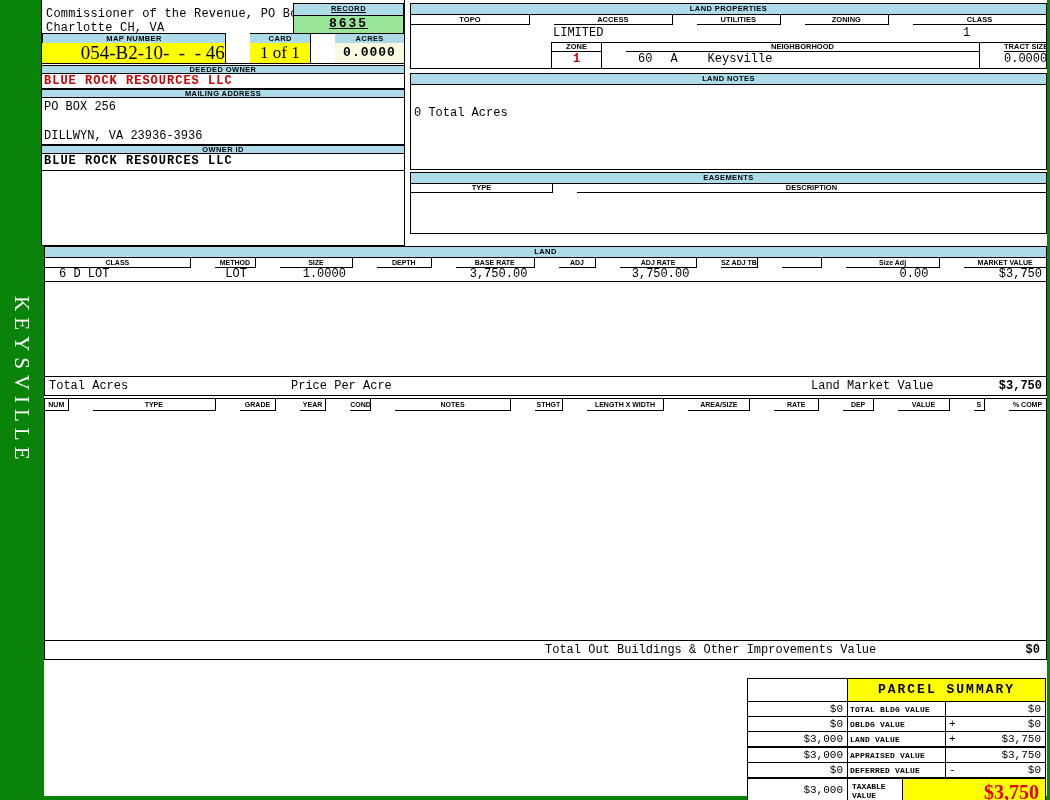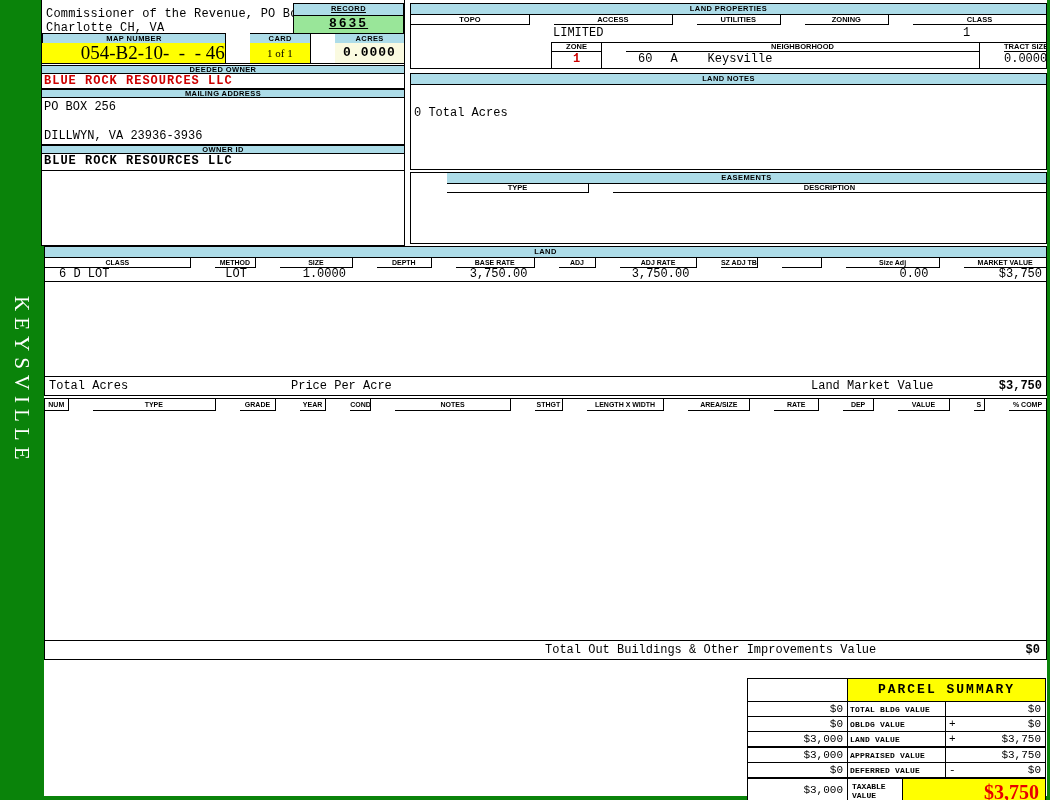--- a/index.html
+++ b/index.html
@@ -27,21 +27,21 @@
   .county-title{left:0;top:2px;width:252px;text-align:center;font-size:20px;}
   .commissioner{left:4px;top:7px;font-size:12px;color:#000;letter-spacing:.2px;font-family:Liberation Mono, monospace;}
   .record-box{right:0;top:3px;width:111px;text-decoration:underline;}
   .record-hdr{height:11px;line-height:10px;}
   .record-val{height:17px;line-height:16px;background:var(--record-green,#99e699);
       border:1px solid #000;border-top:none;text-align:center;font-weight:bold;font-size:13px;letter-spacing:2px;}
   .maphdr-row{left:0;top:33px;width:362px;height:10px;}
   .maphdr-row .hdr{height:10px;line-height:9px;border-right:none;}
   .mapval-row{left:0;top:43px;width:362px;height:21px;border-bottom:1px solid #000;}
   .map-val{width:212px;font-size:19px;line-height:20px;text-align:right;white-space:pre;border-right:1px solid #000;}
-  .card-val{width:70px;font-size:11px;line-height:20px;text-align:center;border-right:1px solid #000;}
+  .card-val{width:70px;font-size:17px;line-height:20px;text-align:center;border-right:1px solid #000;}
   .acres-val{width:80px;background:var(--cream,#fafae0);font-weight:bold;font-size:13px;line-height:20px;text-align:center;letter-spacing:1px;}
   .band{left:0;width:362px;height:9px;line-height:8px;}
   .owner-val{left:0;top:74px;width:362px;height:15px;line-height:14px;padding-left:2px;
       font-weight:bold;color:var(--owner-red,#cc0000);letter-spacing:1px;border-bottom:1px solid #000;}
   .addr-box{left:0;top:98px;width:362px;height:47px;border-bottom:1px solid #000;padding:2px;}
   .addr2{position:absolute;left:2px;bottom:1px;}
   .ownerid-val{left:0;top:154px;width:362px;height:17px;line-height:15px;padding-left:2px;
       font-weight:bold;letter-spacing:1px;border-bottom:1px solid #000;}
 
   
@@ -55,21 +55,21 @@
   .zone-table{position:absolute;left:140px;top:17px;right:-1px;border:1px solid #000;border-right:none;}
   .zone-hdr{height:9px;}
   .zone-hdr .cell{font:bold 7.5px "Liberation Sans",sans-serif;text-align:center;line-height:8px;border-bottom:1px solid #000;}
   .zone-val{height:16px;line-height:15px;}
   .zone-num{color:var(--owner-red,#cc0000);font-weight:bold;}
   .nbh-code{margin-left:12px;} .nbh-sub{margin-left:18px;} .nbh-name{margin-left:30px;}
 
   
   .notes-box{left:410px;top:73px;width:637px;height:97px;border:1px solid #000;background:#fff;}
   .notes-text{position:absolute;left:3px;top:32px;}
-  .ease-box{left:410px;top:172px;width:637px;height:72px;border:1px solid #000;background:#fff;padding-left:36px;}
+  .ease-box{left:410px;top:172px;width:637px;height:62px;border:1px solid #000;background:#fff;}
   .ease-cols{height:9px;}
   .ease-cols .cell{font:bold 7.5px "Liberation Sans",sans-serif;text-align:center;line-height:8px;border-bottom:1px solid #000;}
 
   
   .land-table{left:44px;top:246px;width:1003px;height:150px;border:1px solid #000;background:#fff;}
   .lt-cols{height:10px;}
   .lt-cols .cell{font:bold 7px "Liberation Sans",sans-serif;text-align:center;line-height:9px;border-bottom:1px solid #000;}
   .lt-row{height:14px;border-bottom:1px solid #000;}
   .lt-row .cell{border-right:none;line-height:13px;}
   .lc0{width:192px;} .lc1{width:54px;} .lc2{width:96px;} .lc3{width:72px;} .lc4{width:104px;}

